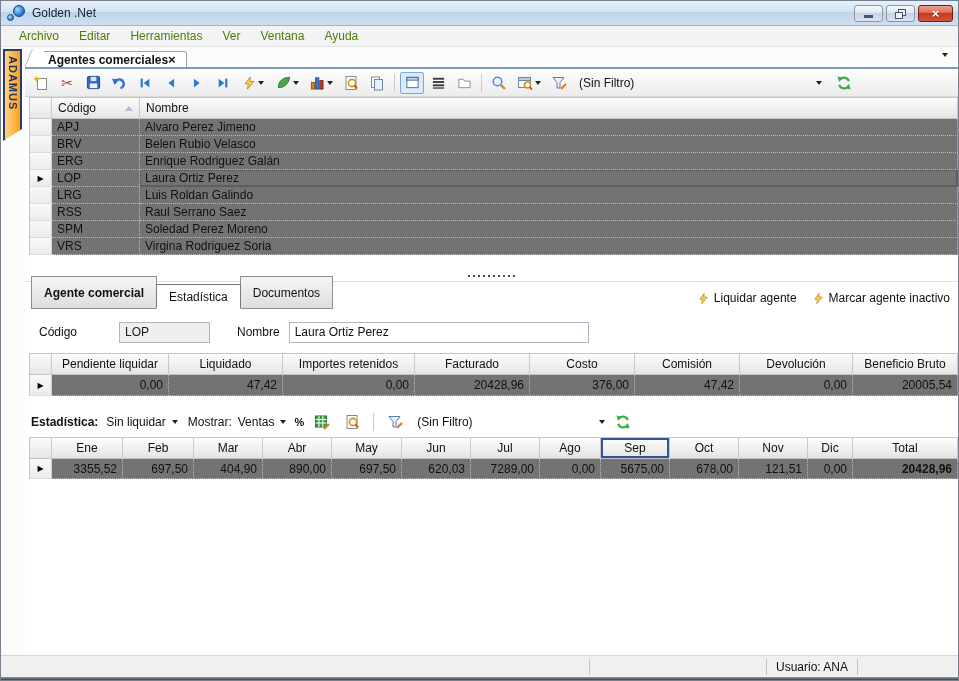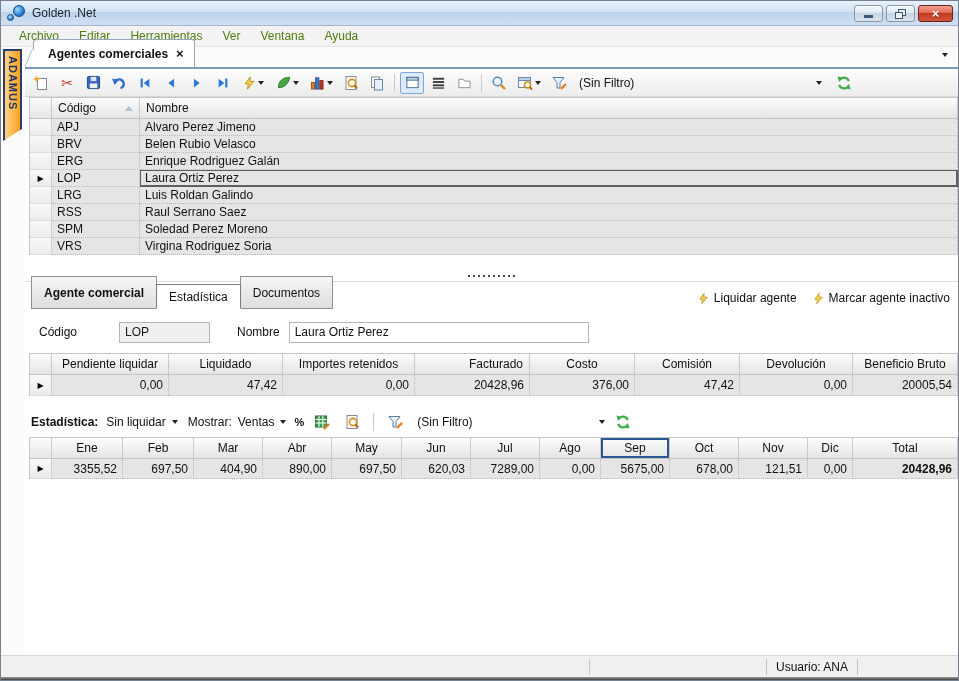--- a/index.html
+++ b/index.html
@@ -65,22 +65,22 @@
   .adamus-tab span {
     writing-mode: vertical-rl; font-size: 11px; font-weight: bold; color: #243264; letter-spacing: 1px;
   }
   .main { flex: 1; display: flex; flex-direction: column; min-width: 0; background: #fff; }
   
   .doctabs {
     height: 22px; flex: 0 0 22px; display: flex; align-items: flex-end;
     background: #fbfbfb; border-bottom: 2px solid #7e9cba; position: relative; padding-left: 8px;
   }
   .doctab {
-    height: 28px; background: #fff; border: 1px solid #96a7ba; border-bottom: none;
-    border-radius: 4px 3px 0 0; display: flex; align-items: center; gap: 8px;
+    height: 16px; background: #fff; border: 1px solid #96a7ba; border-bottom: none;
+    border-radius: 4px 3px 0 0; display: flex; align-items: center; gap: 0;
     padding: 0 10px 0 14px; font-weight: bold; position: relative;
   }
   .doctab::before {
     content: ""; position: absolute; left: -6px; bottom: 0; width: 12px; height: 18px;
     border-left: 1px solid #96a7ba; transform: skewX(-22deg); background: #fff;
     border-radius: 3px 0 0 0;
   }
   .doctab .lbl { position: relative; }
   .tab-close { font-weight: bold; font-size: 13px; color: #111; line-height: 1; position: relative; }
   .tablist-arrow { position: absolute; right: 10px; top: 6px; }
@@ -109,21 +109,21 @@
   .g-hsel {
     width: 22px; flex: 0 0 22px; background: linear-gradient(#fbfbfb, #e6e6e6);
     border-right: 1px solid #c9c9c9; border-bottom: 1px solid #c3c3c3;
   }
   .g-hcell {
     display: flex; align-items: center; padding: 0 6px; gap: 6px;
     background: linear-gradient(#fdfdfd, #e9e9e9 80%, #e3e3e3);
     border-right: 1px solid #c9c9c9; border-bottom: 1px solid #c3c3c3;
     white-space: nowrap; overflow: hidden;
   }
-  .g-row { display: flex; background: #e5e5e5; }
+  .g-row { display: flex; background: #737373; }
   .g-sel {
     width: 22px; flex: 0 0 22px; background: linear-gradient(#f9f9f9, #ebebeb);
     border-right: 1px solid #cfcfcf; border-bottom: 1px solid #dcdcdc;
     display: flex; align-items: center; justify-content: center;
     font-size: 8px; color: #000;
   }
   .g-cell {
     display: flex; align-items: center; padding: 0 5px;
     border-right: 1px dotted #b9b9b9; border-bottom: 1px dotted #b9b9b9;
     white-space: nowrap; overflow: hidden;
@@ -470,21 +470,21 @@
               <div class="g-hsel"></div>
               <div class="g-hcell" style="width: 117px; flex: 0 0 117px;">
                 <span>Pendiente liquidar</span>
               </div>
               <div class="g-hcell" style="width: 114px; flex: 0 0 114px;">
                 <span>Liquidado</span>
               </div>
               <div class="g-hcell" style="width: 132px; flex: 0 0 132px;">
                 <span>Importes retenidos</span>
               </div>
-              <div class="g-hcell" style="width: 115px; flex: 0 0 115px; justify-content: flex-end;">
+              <div class="g-hcell" style="width: 115px; flex: 0 0 115px;">
                 <span>Facturado</span>
               </div>
               <div class="g-hcell" style="width: 105px; flex: 0 0 105px;">
                 <span>Costo</span>
               </div>
               <div class="g-hcell" style="width: 105px; flex: 0 0 105px;">
                 <span>Comisión</span>
               </div>
               <div class="g-hcell" style="width: 113px; flex: 0 0 113px;">
                 <span>Devolución</span>

